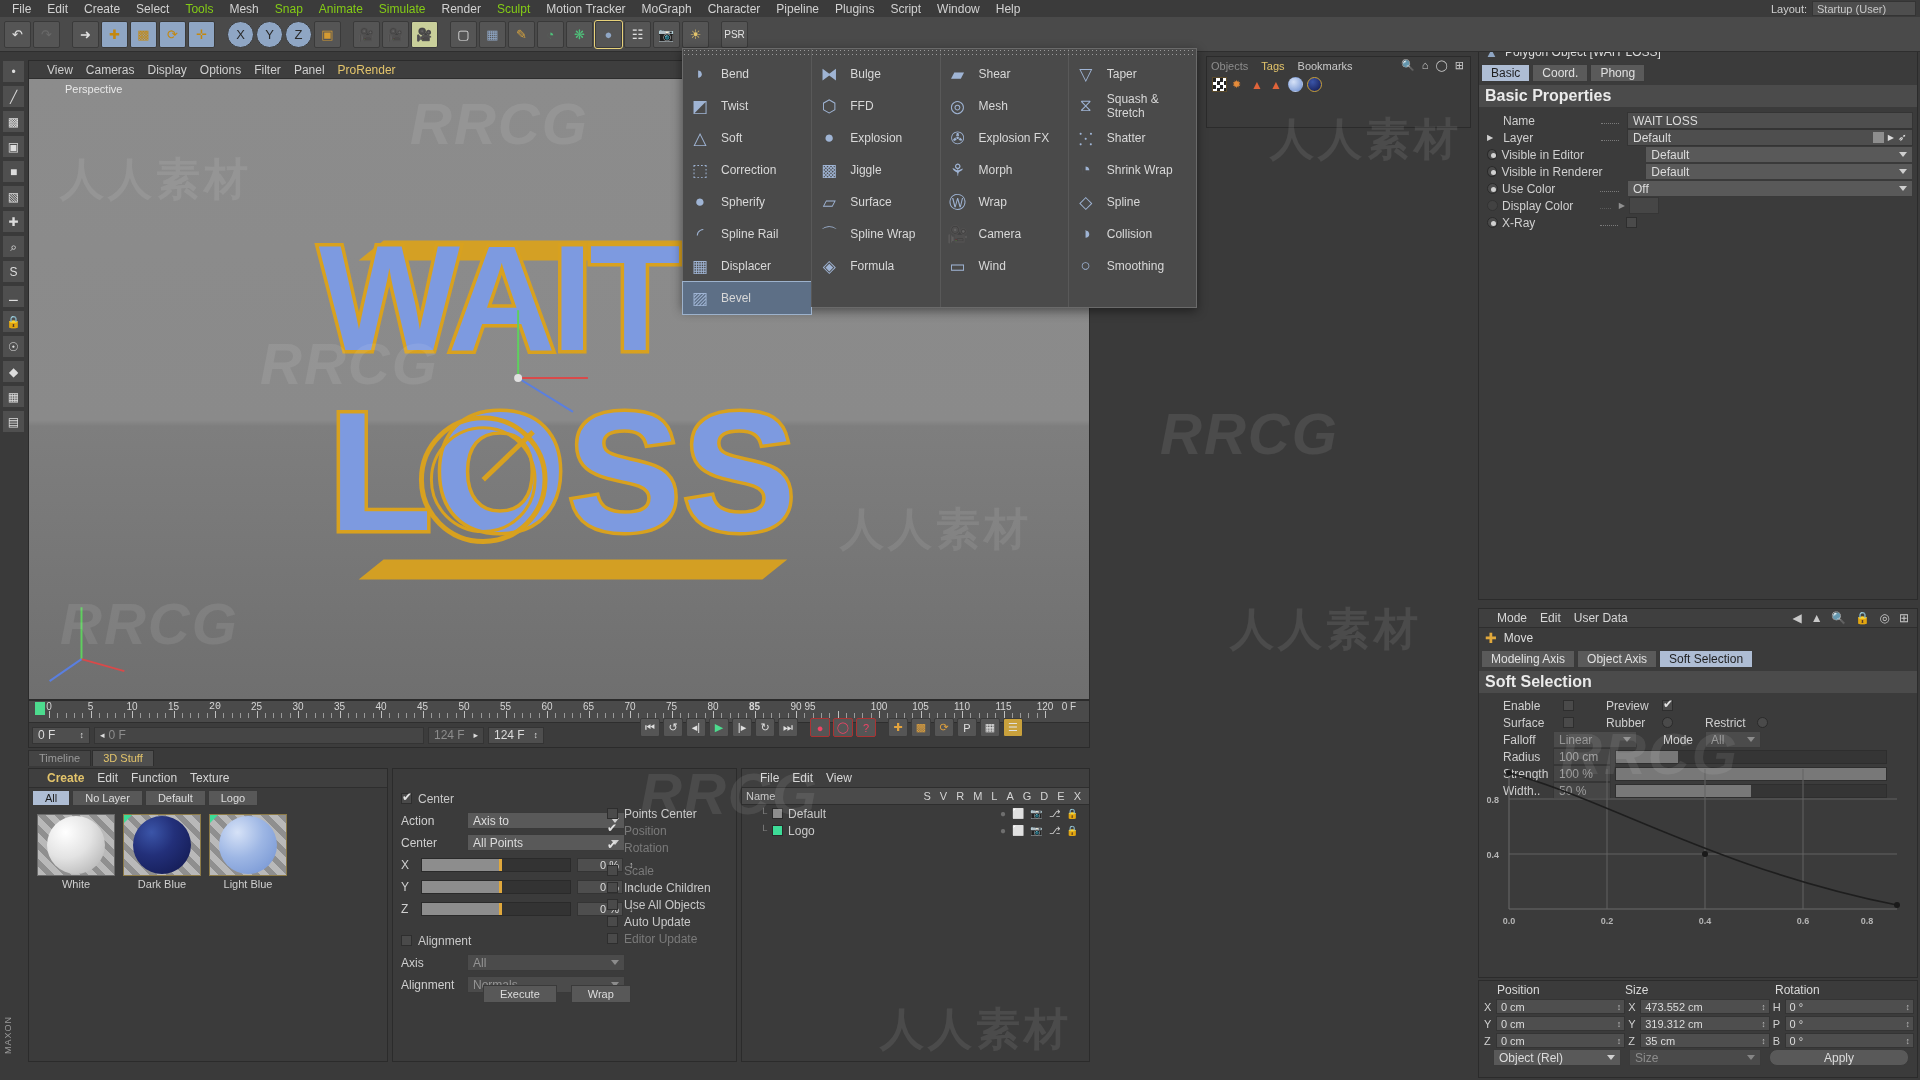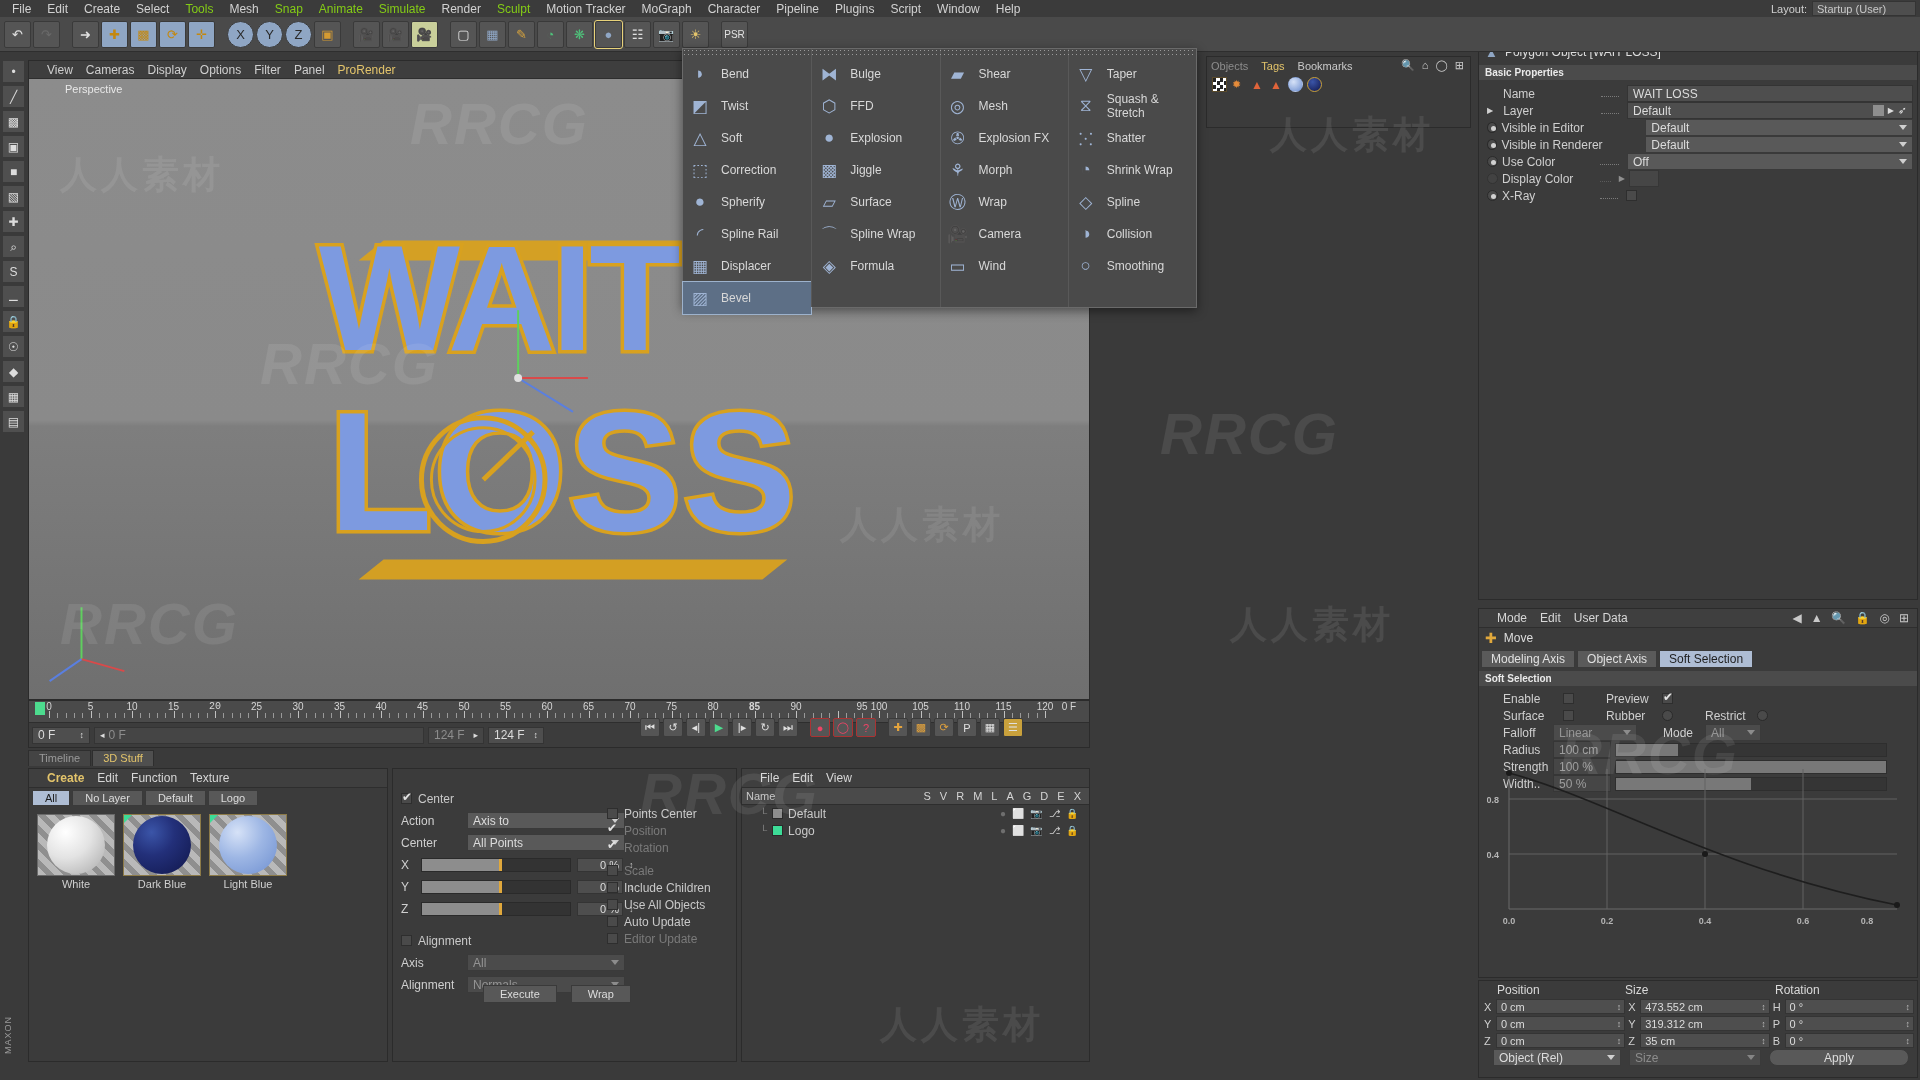--- a/index.html
+++ b/index.html
@@ -9,21 +9,21 @@
 
   
   .row { display:flex; align-items:center; }
   .gripper { width:9px; height:14px; flex:0 0 9px; margin-right:5px;
     background-image:
       radial-gradient(circle at 1px 1px, #8a8a8a 0.6px, transparent 0.7px);
     background-size:3px 3px; opacity:.75; }
   .hdrbar { background:#3f3f3f; height:19px; display:flex; align-items:center;
     padding:0 4px; border-bottom:1px solid #2e2e2e; }
   .hdrbar .mi { margin-right:13px; color:#d7d7d7; font-size:12px; cursor:default; }
-  .sectionhdr { background:#4b4b4b; color:#eaeaea; font-weight:bold; font-size:10px;
+  .sectionhdr { background:#4b4b4b; color:#eaeaea; font-weight:bold; font-size:16px;
     padding:2px 6px; }
   .dotted { flex:1; border-bottom:1px dotted #7b7b7b; margin:0 4px 3px 4px; height:9px;}
   .field { background:#4e4e4e; border:1px solid #343434; height:17px;
     display:flex; align-items:center; padding:0 5px; color:#dcdcdc; font-size:12px; }
   .dim { color:#8d8d8d; }
   .dimmer { color:#7a7a7a; }
   .combo { background:#595959; border:1px solid #3a3a3a; height:17px;
     display:flex; align-items:center; padding:0 5px; color:#dcdcdc;
     justify-content:space-between; }
   .caret { width:0;height:0;border-left:4px solid transparent;border-right:4px solid transparent;
@@ -32,21 +32,21 @@
   .chk.on { background:#4a4a4a; position:relative;}
   .chk.on:after{content:"\2714"; position:absolute; left:0px; top:-4px; font-size:12px; color:#e3e3e3;}
   .radio { width:11px;height:11px;border-radius:50%;border:1px solid #2a2a2a;background:#4a4a4a;
      display:inline-block; position:relative;}
   .radio:after{content:"";position:absolute;left:2.5px;top:2.5px;width:5px;height:5px;border-radius:50%;background:#d0d0d0;}
   .radio.off:after{background:transparent;}
 
   
   .wm { position:absolute; color:rgba(255,255,255,.085); font-weight:bold;
     pointer-events:none; user-select:none; white-space:nowrap;}
-  .wm.cn { font-size:37px; letter-spacing:4px; }
+  .wm.cn { font-size:44px; letter-spacing:4px; }
   .wm.en { font-size:58px; letter-spacing:2px; font-style:italic; }
 
   
   .menubar { height:17px; background:#3b3b3b; display:flex; align-items:center;
      padding-left:4px; position:relative; z-index:5;}
   .menubar .m { padding:0 8px; font-size:12px; color:#d2d2d2; }
   .menubar .m.dimmed { color:#84cc16; }
   .layoutbox { position:absolute; right:4px; top:1px; display:flex; align-items:center; gap:5px;}
   .layoutsel { background:#4e4e4e; border:1px solid #343434; height:15px; width:104px;
      display:flex;align-items:center;padding:0 4px;font-size:11px;}
@@ -598,21 +598,21 @@
         <div class="tlab" style="left: 393.5px;">45</div>
         <div class="tlab" style="left: 435px;">50</div>
         <div class="tlab" style="left: 476.5px;">55</div>
         <div class="tlab" style="left: 518px;">60</div>
         <div class="tlab" style="left: 559.5px;">65</div>
         <div class="tlab" style="left: 601px;">70</div>
         <div class="tlab" style="left: 642.5px;">75</div>
         <div class="tlab" style="left: 684px;">80</div>
         <div class="tlab" style="left: 725.5px; font-weight: bold;">85</div>
         <div class="tlab" style="left: 767px;">90</div>
-        <div class="tlab" style="left: 833px;">95</div>
+        <div class="tlab" style="left: 781px;">95</div>
         <div class="tlab" style="left: 850px;">100</div>
         <div class="tlab" style="left: 891.5px;">105</div>
         <div class="tlab" style="left: 933px;">110</div>
         <div class="tlab" style="left: 974.5px;">115</div>
         <div class="tlab" style="left: 1016px;">120</div>
         <div class="tlab" style="left: 1040px; font-size: 10px;">0 F</div>
       </div>
     <div class="trow2">
       <div class="field" style="width:58px;justify-content:space-between;">
         <span>0 F</span>
@@ -896,20 +896,25 @@
         <span>▲</span>
         <span>🔍</span>
         <span>🔒</span>
         <span>◎</span>
         <span>⊞</span>
       </span>
     </div>
     <div class="row" style="height:20px;padding-left:6px;gap:7px;">
       <span style="color:#8fa6c4;font-size:13px">▲</span>
       <span style="font-size:12px;color:#dedede">Polygon Object [WAIT LOSS]</span>
+    </div>
+    <div class="tabs3">
+      <div class="t3 active">Basic</div>
+      <div class="t3">Coord.</div>
+      <div class="t3">Phong</div>
     </div>
     <div class="sectionhdr" style="margin-top:3px">Basic Properties</div>
 
     <div class="attr-row" style="margin-top:5px">
       <span class="attr-lab" style="margin-left:20px;width:90px">Name</span>
       <span class="dotted"></span>
       <div class="field" style="width:286px">
         <span>WAIT LOSS</span>
       </div>
     </div>

